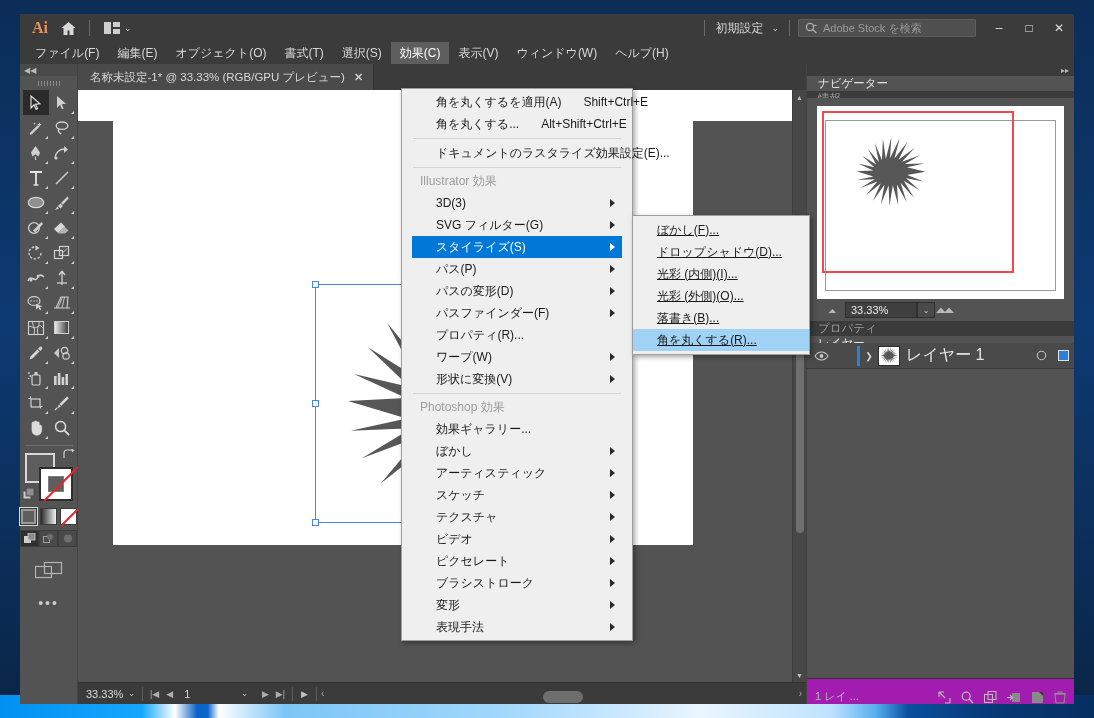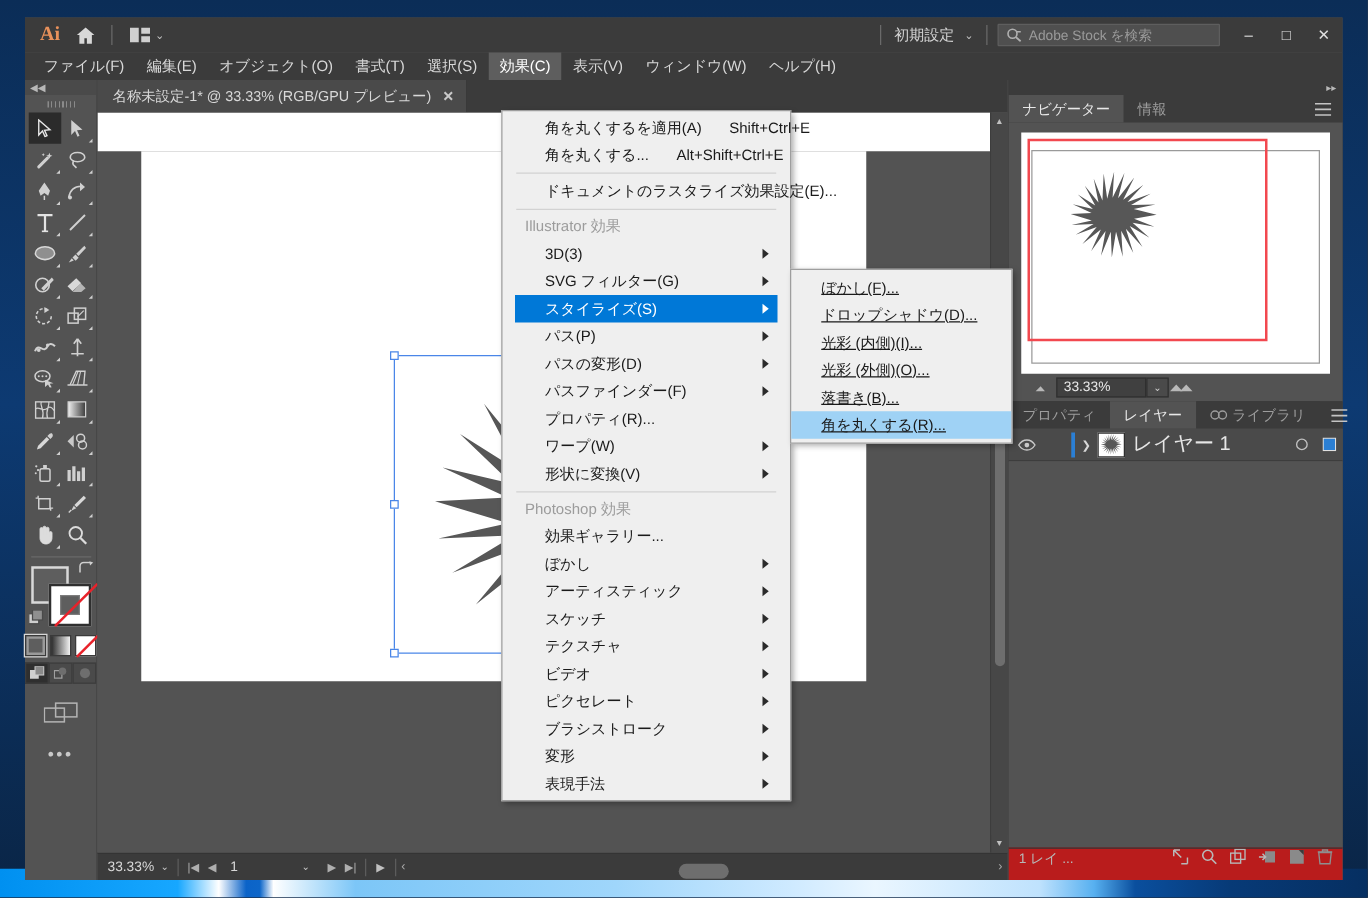--- a/index.html
+++ b/index.html
@@ -214,21 +214,21 @@
   .sb-hscroll .thumb {
     position:absolute; left:46%; width:40px; height:12px; top:1px;
     background:#6e6e6e; border-radius:6px;
   }
 
   
   #dock { width:268px; background:#3b3b3b; flex:none; display:flex; flex-direction:column;
           border-left:1px solid #444; }
   .dock-collapse { height:12px; display:flex; align-items:center; justify-content:flex-end;
     padding-right:5px; color:#b8b8b8; font-size:8px; background:#3b3b3b; }
-  .panel-tabs { height:22px; background:#3b3b3b; display:flex; align-items:stretch; }
+  .panel-tabs { height:22px; background:#3b3b3b; display:flex; align-items:stretch;flex-direction:column; }
   .ptab {
     display:flex; align-items:center; padding:0 11px; font-size:11.5px;
     color:#9d9d9d; background:#3b3b3b; white-space:nowrap;
   }
   .ptab.sel { background:#535353; color:#e8e8e8; }
   .ptab-menu { margin-left:auto; display:flex; align-items:center; padding:0 9px; color:#c4c4c4; font-size:12px; }
 
   #navpanel { background:#535353; padding:8px 10px 0; }
   #navthumb {
     height:193px; background:#ffffff; position:relative; overflow:hidden;
@@ -266,21 +266,21 @@
     color:#d8d8d8; font-size:9px; }
   .lr-thumb {
     width:22px; height:20px; background:#fff; border:1px solid #2f2f2f;
     display:flex; align-items:center; justify-content:center; margin-right:6px;
   }
   .lr-name { color:#e6e6e6; font-size:16px; flex:1; }
   .lr-target { width:22px; display:flex; align-items:center; justify-content:center; }
   .lr-color { width:22px; display:flex; align-items:center; justify-content:center; }
   .layer-body { flex:1; background:#535353; }
   .layer-footer {
-    height:26px; background:#b91c1c; display:flex; align-items:flex-start;
+    height:26px; background:#a21caf; display:flex; align-items:flex-end;
     padding:0 8px; gap:4px; border-top:1px solid #333;
   }
   .lf-count { color:#b8b8b8; font-size:11px; flex:0 0 auto; padding-right:4px; }
   .lf-icons { margin-left:auto; display:flex; align-items:center; gap:10px; }
 
   
   #dropdown {
     position:absolute; left:381px; top:74px; width:232px;
     background:#efefef; border:1px solid #9e9e9e;
     box-shadow: 2px 2px 5px rgba(0,0,0,.35);

